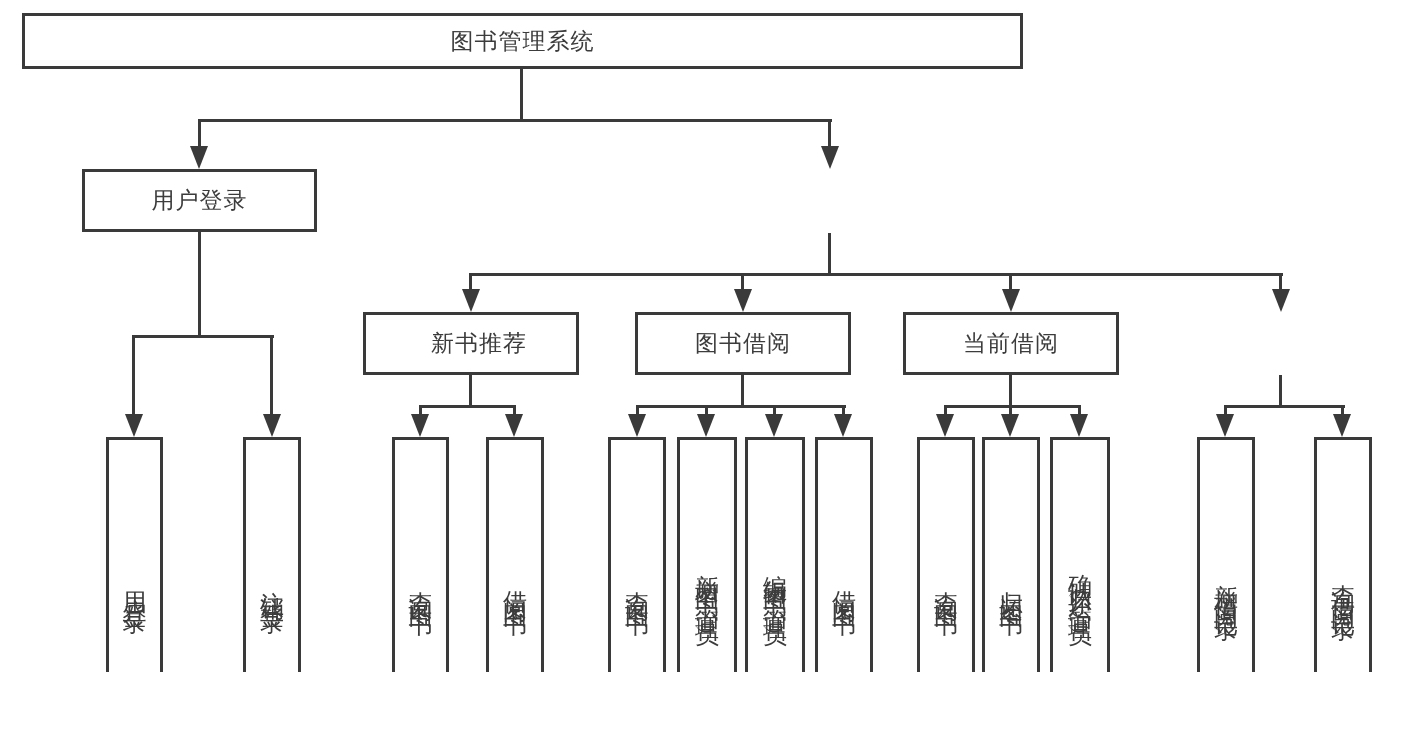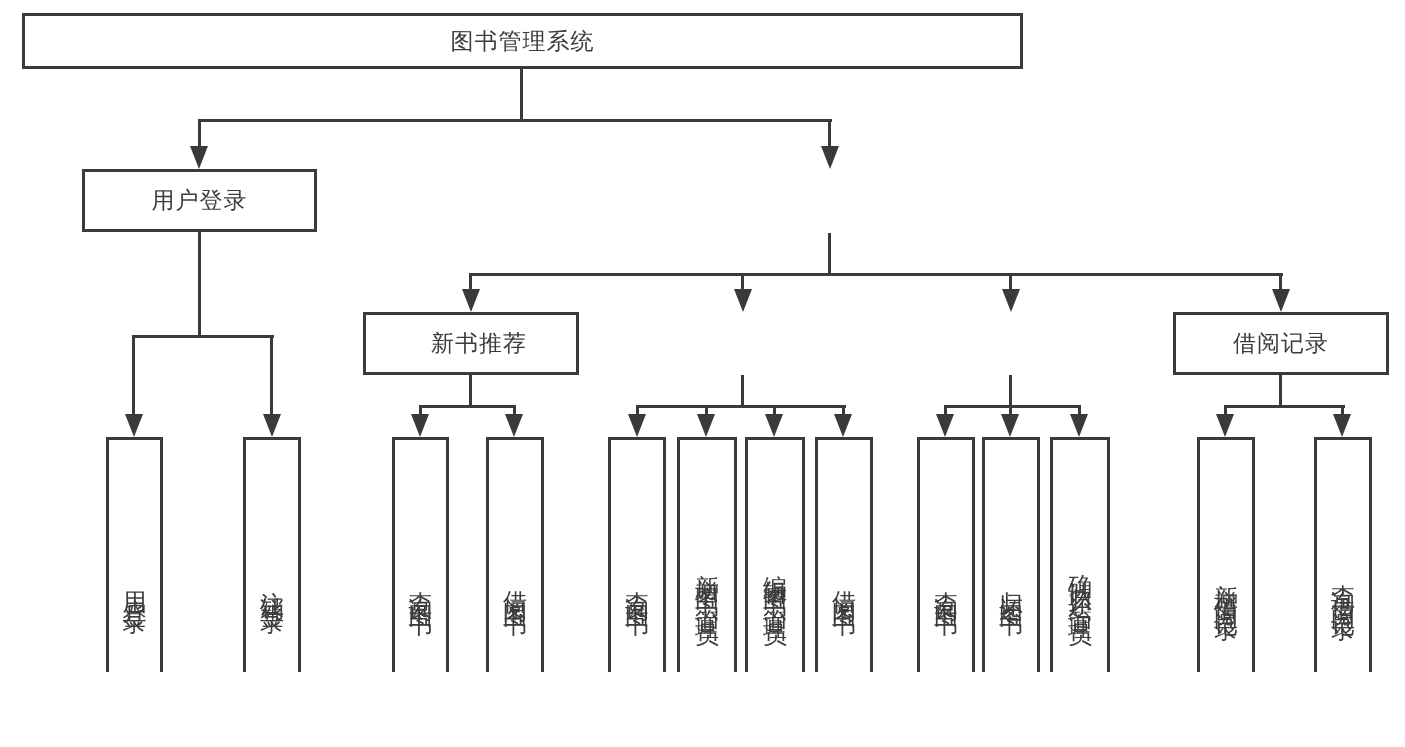--- a/index.html
+++ b/index.html
@@ -102,22 +102,25 @@
   <div class="v" style="left:741px;top:273px;height:20px;"></div>
   <div class="ah" style="left:734px;top:289px;"></div>
   <div class="v" style="left:1009px;top:273px;height:20px;"></div>
   <div class="ah" style="left:1002px;top:289px;"></div>
   <div class="v" style="left:1279px;top:273px;height:20px;"></div>
   <div class="ah" style="left:1272px;top:289px;"></div>
 
   <div class="box" style="left:363px;top:312px;width:216px;height:63px;padding-left:16px;">
     <span>新书推荐</span>
   </div>
-  <div class="box" style="left:1173px;top:312px;width:216px;height:63px;">
-    <span>借阅记录</span>
+  <div class="box" style="left:635px;top:312px;width:216px;height:63px;">
+    <span>图书借阅</span>
+  </div>
+  <div class="box" style="left:903px;top:312px;width:216px;height:63px;">
+    <span>当前借阅</span>
   </div>
 
   <div class="v" style="left:469px;top:375px;height:33px;"></div>
   <div class="h" style="left:419px;top:405px;width:97px;"></div>
   <div class="v" style="left:419px;top:405px;height:12px;"></div>
   <div class="ah" style="left:411px;top:414px;"></div>
   <div class="v" style="left:513px;top:405px;height:12px;"></div>
   <div class="ah" style="left:505px;top:414px;"></div>
 
   <div class="v" style="left:741px;top:375px;height:33px;"></div>

